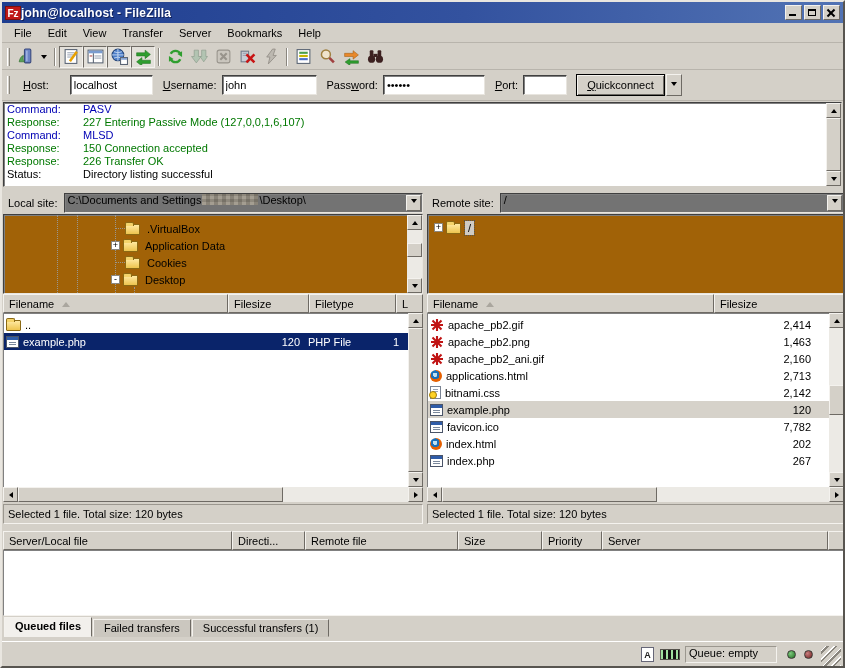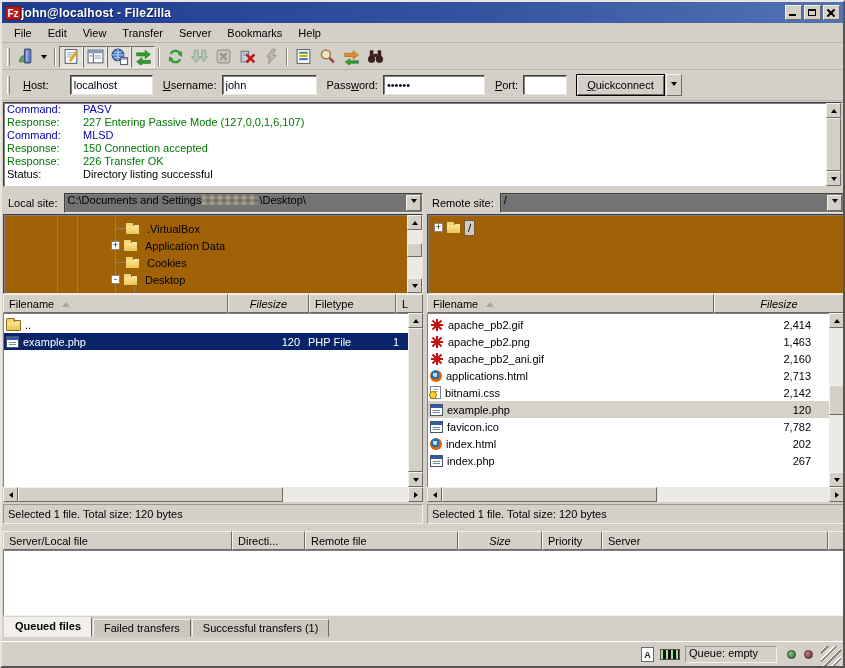--- a/index.html
+++ b/index.html
@@ -121,21 +121,21 @@
 .css-icon::before { content:""; position:absolute; left:2px; top:2px; width:5px; height:1px;
   box-shadow:0 2px 0 #9aa4b4; background:#9aa4b4; }
 .css-icon::after { content:""; position:absolute; left:-2px; bottom:-1px; width:6px; height:6px;
   border-radius:50%; background:#ffd225; border:1px solid #a07c08; }
 
 
 .listblock { position:absolute; }
 .listheader { position:absolute; left:0; top:0; right:0; height:19px; display:flex; background:#d4d0c8; }
 .colh { height:19px; background:#d4d0c8; border:1px solid; border-color:#f4f2ee #6e6a64 #6e6a64 #f4f2ee;
   display:flex; align-items:center; padding:0 5px; overflow:hidden; white-space:nowrap; }
-.colh.num { justify-content:center;font-style:italic; }
+.colh.num { justify-content:flex-start; }
 .sort-asc { width:0; height:0; border:4px solid transparent; border-bottom:5px solid #aaa69e; margin-left:8px; margin-top:-2px; }
 .listbody { position:absolute; background:#fff; border-left:1px solid #808080; border-top:1px solid #808080; overflow:hidden; }
 .frow { position:absolute; left:0; right:0; height:17px; display:flex; align-items:center; }
 .frow .cell { white-space:nowrap; overflow:hidden; padding:0 2px; display:flex; align-items:center; height:17px; }
 .cell.num { justify-content:flex-end; }
 .frow.sel-active { background:#0a246a; color:#fff; }
 .frow.sel-inactive { background:#d6d2ca; }
 
 
 .pane-status { position:absolute; height:20px; border:1px solid; border-color:#9b978f #f4f2ee #f4f2ee #9b978f;

